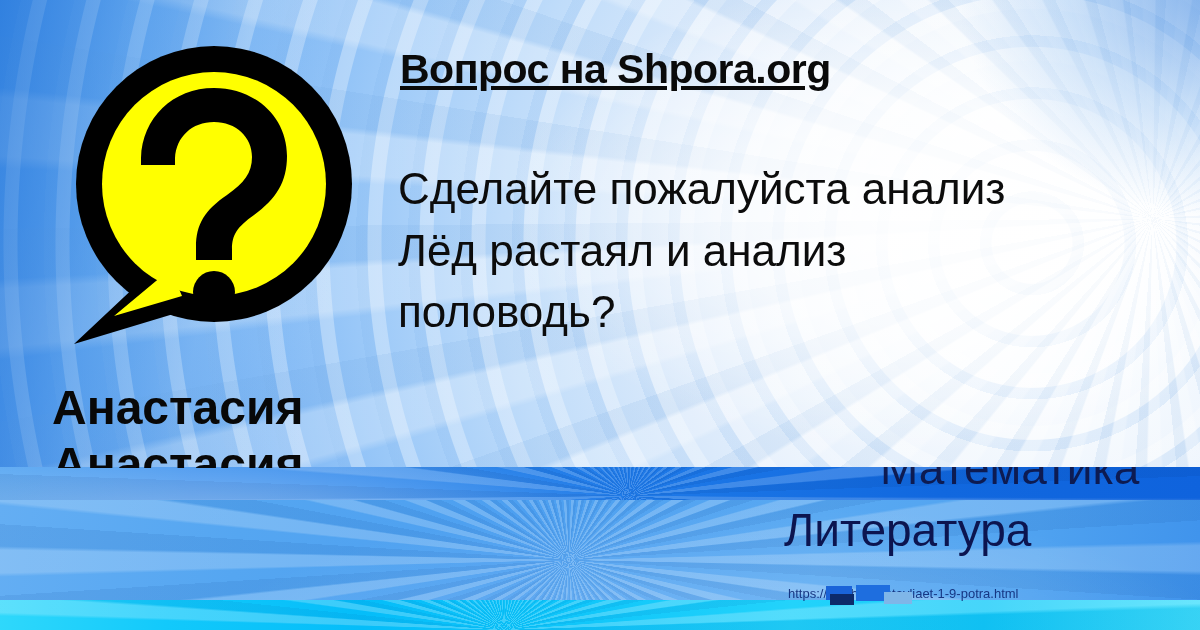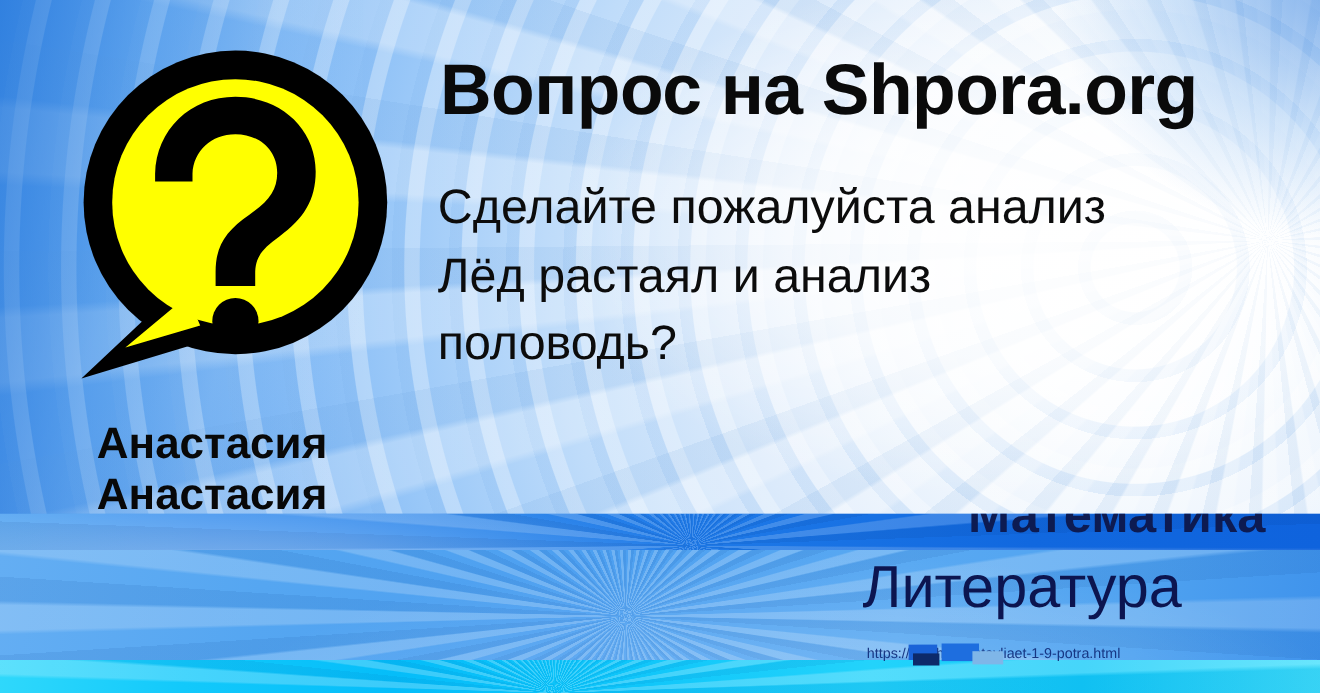--- a/index.html
+++ b/index.html
@@ -184,51 +184,51 @@
     left:62px; top:44px;
     width:300px; height:318px;
   }
   .bubble-wrap svg { display:block; width:100%; height:100%; }
 
   
   .title {
     position:absolute;
     left:400px; top:48px;
     width:700px;
-    font-size:65px;
+    font-size:41px;
     font-weight:bold;
     color:#0a0a0a;
     letter-spacing:-0.5px;
     line-height:1.05;
     white-space:nowrap;
+    text-decoration:underline;
   }
 
   
   .question {
     position:absolute;
     left:398px; top:158px;
     width:670px;
     font-size:44px;
     font-weight:400;
     color:#0c0c0c;
     line-height:1.40;
   }
   .question .ln { display:block; white-space:nowrap; }
 
   
   .author {
     position:absolute;
     left:52px; top:380px;
     width:440px;
-    font-size:40px;
+    font-size:48px;
     font-weight:bold;
     color:#080808;
     line-height:1.18;
     z-index:6;
-    margin-left:36px;
   }
   .author .ln { display:block; white-space:nowrap; }
   .author-clip {
     position:absolute;
     left:0; top:0; width:1200px; height:468px;
     overflow:hidden;
     z-index:6;
     pointer-events:none;
   }
   .author-clip > * { pointer-events:auto; }
@@ -237,37 +237,37 @@
   .subject-math-clip {
     position:absolute;
     left:0; top:467px; width:1200px; height:33px;
     overflow:hidden;
     z-index:7;
   }
   .subject-math {
     position:absolute;
     left:880px; top:-22px;
     font-size:46px;
-    font-weight:700;
+    font-weight:400;
     color:#0d1b52;
     white-space:nowrap;
     line-height:1;
   }
 
   
   .subject-lit-clip {
     position:absolute;
     left:0; top:500px; width:1200px; height:100px;
     overflow:hidden;
     z-index:7;
   }
   .subject-lit {
     position:absolute;
     left:784px; top:5px;
-    font-size:54px;
+    font-size:46px;
     font-weight:400;
     color:#0c1550;
     white-space:nowrap;
     line-height:1.1;
   }
 
   
   .url-wm {
     position:absolute;
     left:788px; top:586px;

